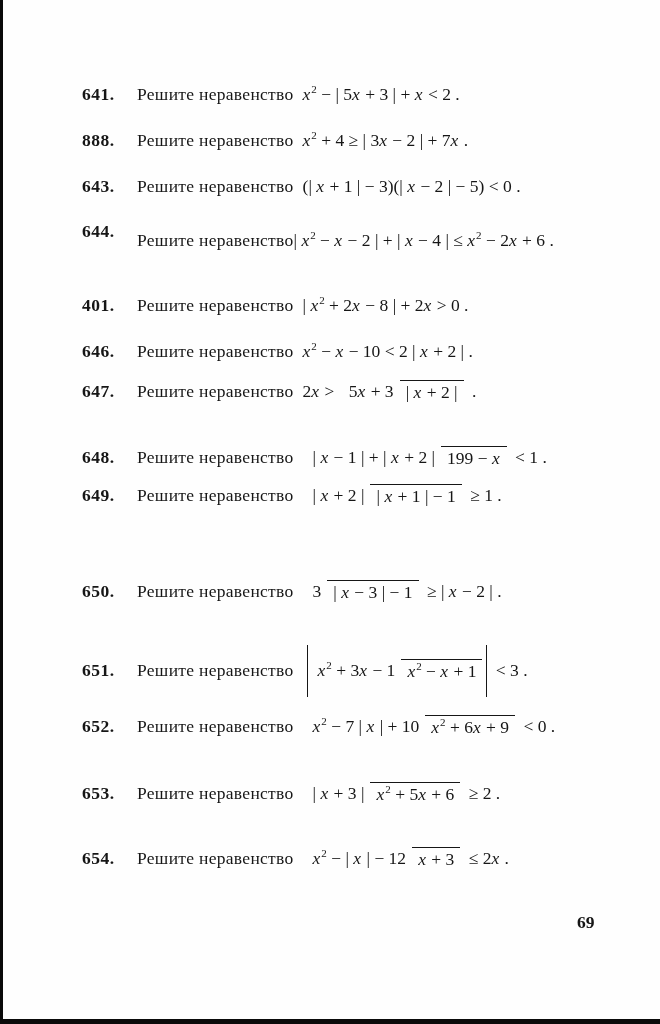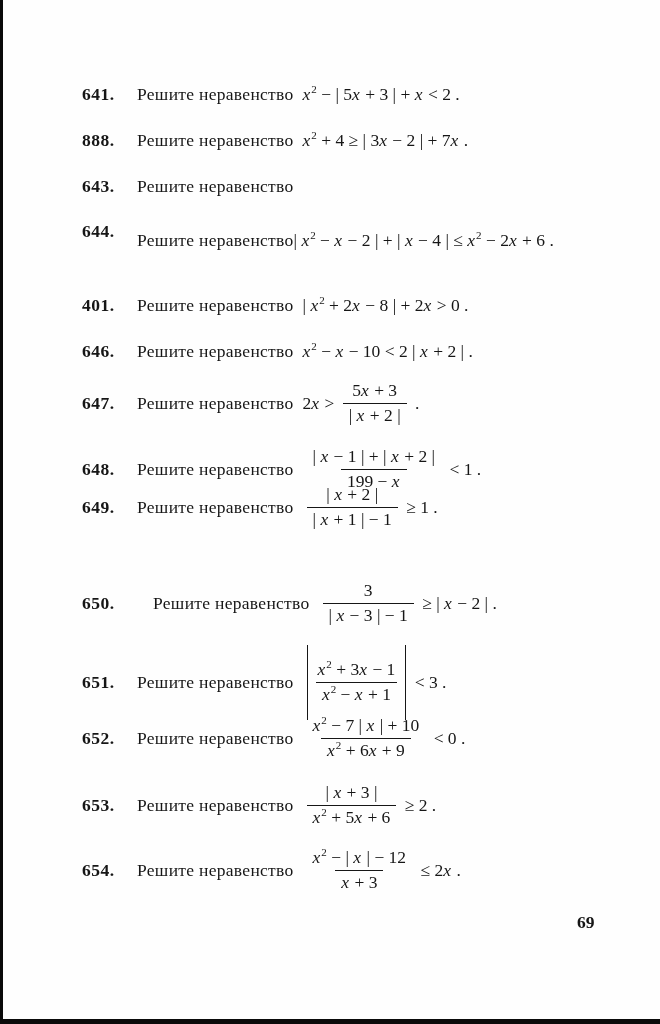--- a/index.html
+++ b/index.html
@@ -44,21 +44,21 @@
     font-size: 17.5px;
   }
   .problem.twoline { align-items: flex-start; }
   .problem.twoline .pbody { display: block; }
   .problem.twoline .pformula { display: inline-flex; margin-left: 0; margin-top: 9px; }
   .mt { white-space: pre; }
   .pformula i { font-style: italic; padding-right: 1px; }
   .pformula sup { font-size: 11px; vertical-align: super; line-height: 0; }
   .frac {
     display: inline-flex;
-    flex-direction: column;
+    flex-direction: row;
     align-items: center;
     text-align: center;
     margin: 0 4px;
     line-height: 1.25;
   }
   .frac .num { padding: 0 6px 1px; white-space: pre; }
   .frac .den { border-top: 1.7px solid #161616; padding: 1px 6px 0; white-space: pre; }
   .abs {
     display: inline-flex;
     align-items: center;
@@ -71,21 +71,21 @@
   
   .problem:nth-of-type(1)  { top: 84px; }
   .problem:nth-of-type(2)  { top: 130px; }
   .problem:nth-of-type(3)  { top: 176px; }
   .problem:nth-of-type(4)  { top: 221px; }
   .problem:nth-of-type(5)  { top: 295px; }
   .problem:nth-of-type(6)  { top: 341px; }
   .problem:nth-of-type(7)  { top: 380px; }
   .problem:nth-of-type(8)  { top: 446px; }
   .problem:nth-of-type(9)  { top: 484px; font-family: Liberation Serif, serif; }
-  .problem:nth-of-type(10) { top: 580px; gap: 16px; }
+  .problem:nth-of-type(10) { top: 580px; }
   .problem:nth-of-type(11) { top: 645px; }
   .problem:nth-of-type(12) { top: 715px; }
   .problem:nth-of-type(13) { top: 782px; }
   .problem:nth-of-type(14) { top: 847px; }
   .page-number {
     position: absolute;
     left: 577px; top: 912px;
     font-weight: 700;
     font-size: 17.5px;
     font-family: Liberation Serif, serif;
@@ -114,20 +114,23 @@
           <span class="plabel">Решите неравенство</span>
           <span class="pformula">
             <span class="mt"><i>x</i><sup>2</sup> + 4 ≥ | 3<i>x</i> − 2 | + 7<i>x</i> .</span>
           </span>
         </div>
       </div>
       <div class="problem">
         <span class="pnum">643.</span>
         <div class="pbody">
           <span class="plabel">Решите неравенство</span>
+          <span class="pformula">
+            <span class="mt">(| <i>x</i> + 1 | − 3)(| <i>x</i> − 2 | − 5) &lt; 0 .</span>
+          </span>
         </div>
       </div>
       <div class="problem twoline">
         <span class="pnum">644.</span>
         <div class="pbody"><span class="plabel">Решите неравенство</span><span class="pformula">
             <span class="mt">| <i>x</i><sup>2</sup> − <i>x</i> − 2 | + | <i>x</i> − 4 | ≤ <i>x</i><sup>2</sup> − 2<i>x</i> + 6 .</span>
           </span></div>
       </div>
       <div class="problem">
         <span class="pnum">401.</span>

